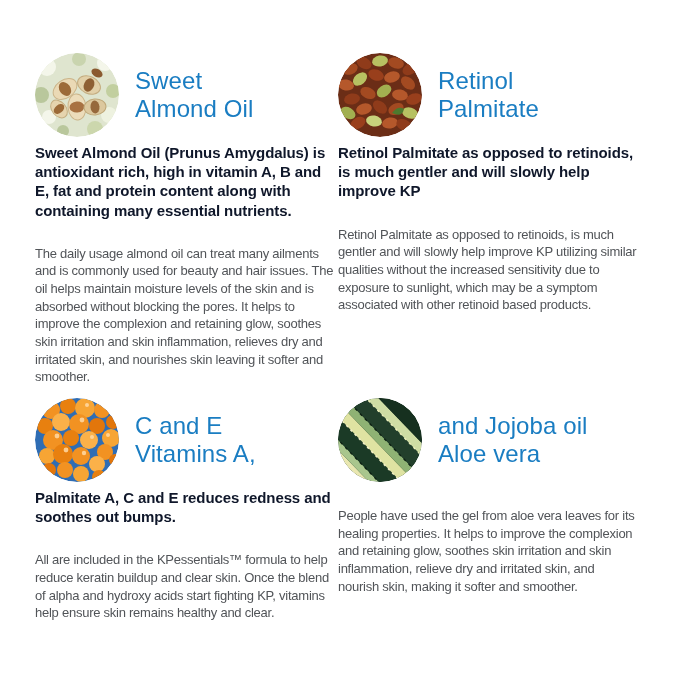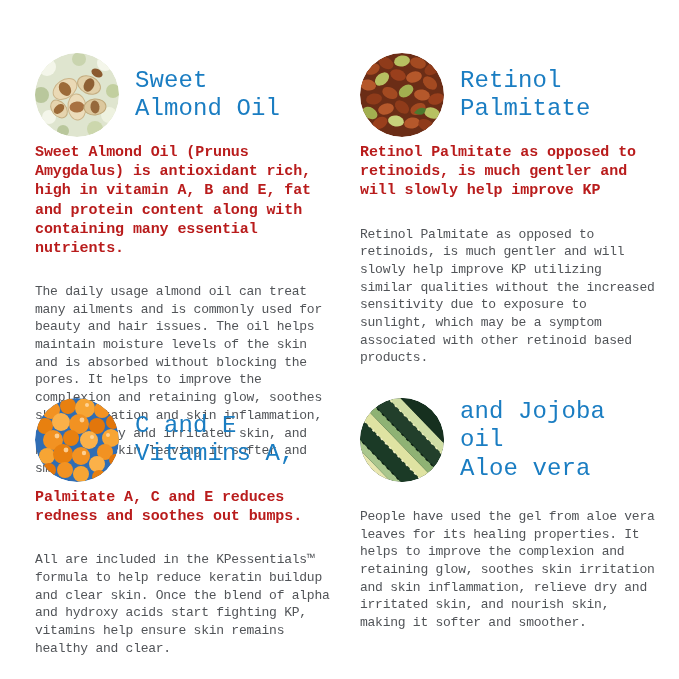--- a/index.html
+++ b/index.html
@@ -9,23 +9,21 @@
     font-family:"Liberation Sans", sans-serif;
     color:#1b1b1d;
     overflow:hidden;
   }
   .page {
     width:679px; height:679px;
     padding:53px 0 0 35px;
     display:grid;
     grid-template-columns:303px 300px;
     grid-template-rows:345px auto;
-    column-gap:22px;
     background:#ffffff;
-    font-family:Liberation Mono, monospace;
   }
   .card { width:300px; }
   .card-header {
     display:flex;
     align-items:center;
     gap:16px;
   }
   .photo {
     width:84px; height:84px;
     border-radius:50%;
@@ -39,21 +37,21 @@
     font-weight:500;
     color:#1a7dc2;
     letter-spacing:0.1px;
   }
   .heading span { display:block; }
   .subtitle {
     margin-top:6px;
     font-size:15px;
     font-weight:700;
     line-height:1.28;
-    color:#b91c1c;
+    color:#0f172a;
     letter-spacing:-0.1px;
   }
   .bodytext {
     margin-top:25px;
     font-size:13px;
     line-height:1.36;
     color:#515458;
     letter-spacing:-0.25px;
   }
 </style>

